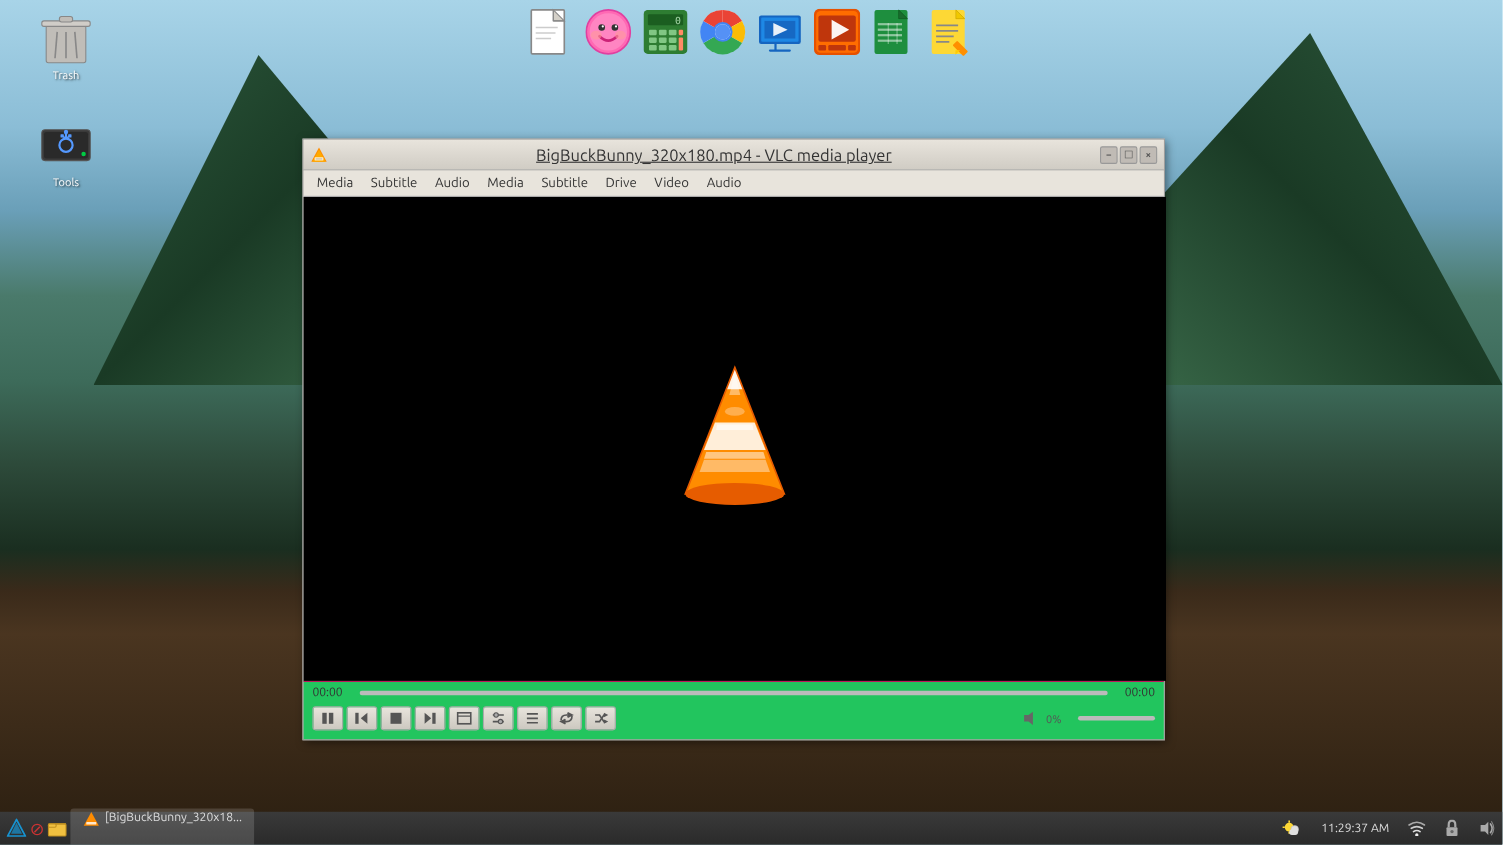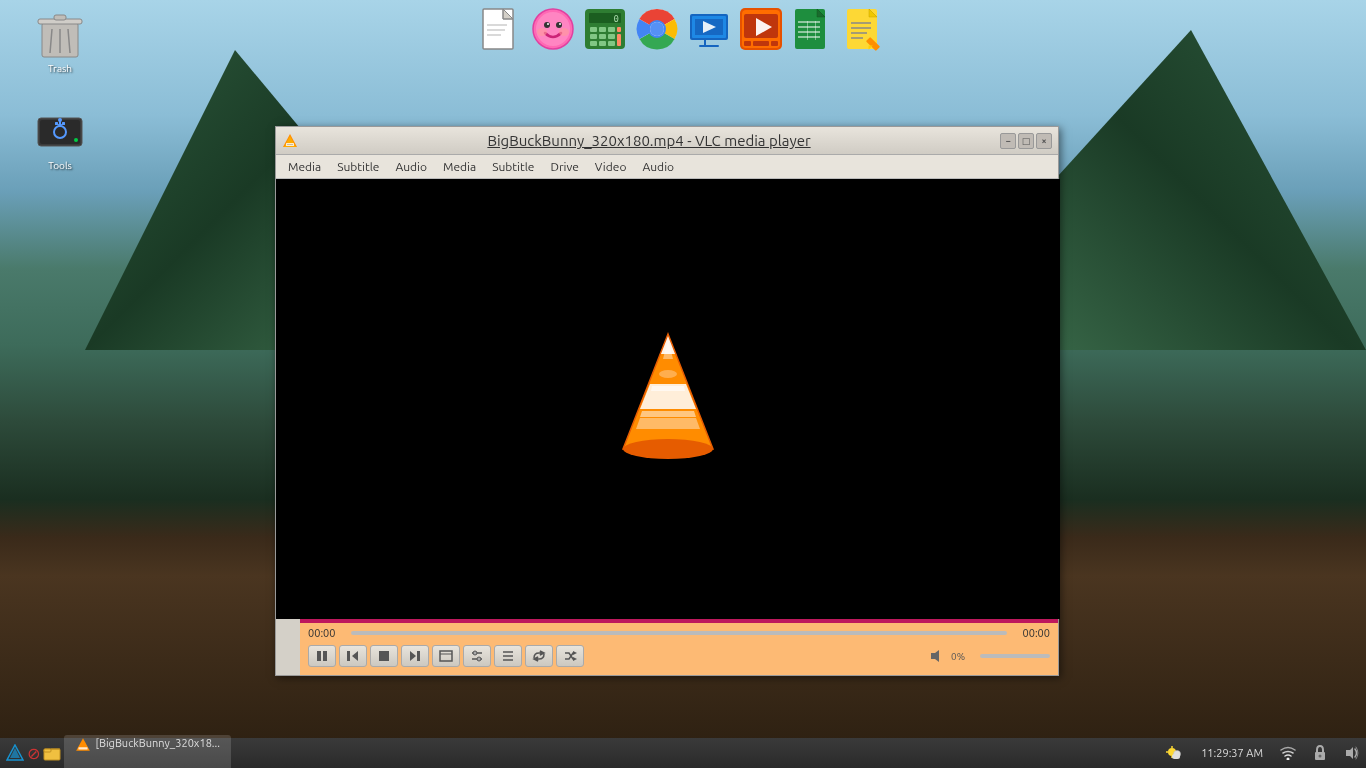--- a/index.html
+++ b/index.html
@@ -240,23 +240,22 @@
       height: 440px;
       background: #000;
       position: relative;
       display: flex;
       align-items: center;
       justify-content: center;
     }
 
     
     #vlc-controls {
-      background: #fdba74;
-      border-top: 4px solid #be185d;
-      margin-left: 24px;
+      background: #22c55e;
+      border-top: 1px solid #be185d;
     }
 
     #vlc-seekbar-row {
       padding: 4px 8px 2px 8px;
       display: flex;
       align-items: center;
       gap: 8px;
     }
     .time-label {
       font-size: 11px;

